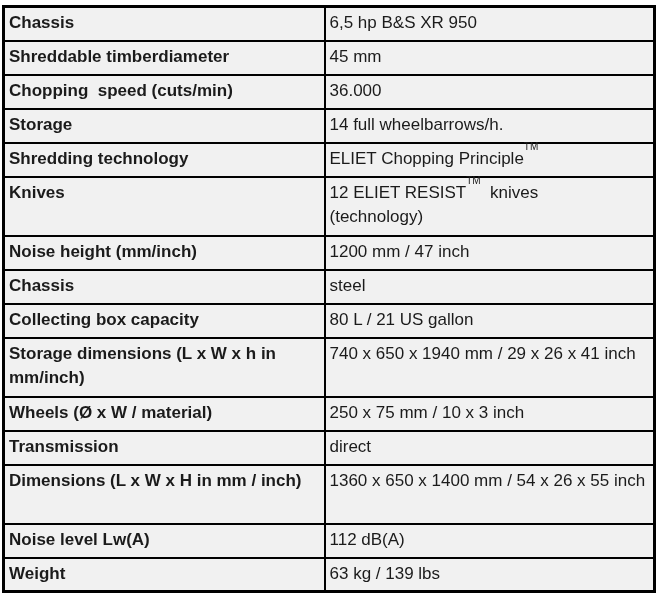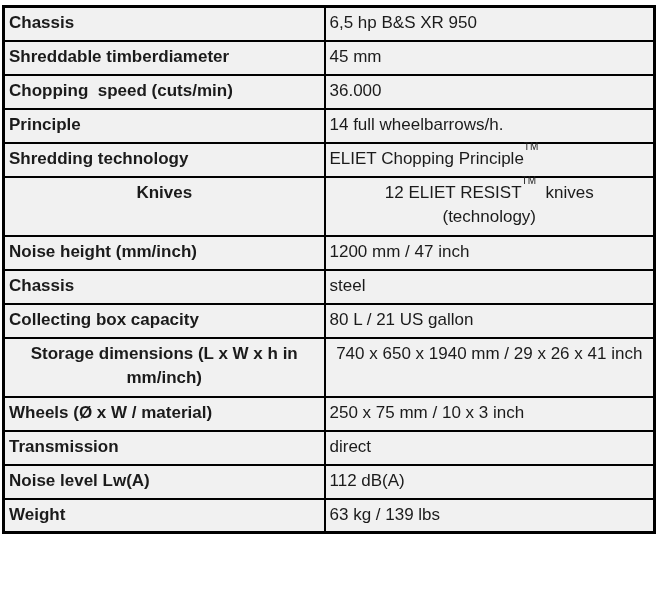--- a/index.html
+++ b/index.html
@@ -33,21 +33,21 @@
     line-height: 24px;
     padding: 3px 4px 2px 4px;
     vertical-align: top;
     white-space: pre-wrap;
     overflow: visible;
   }
   table.spec-table td.label {
     font-weight: 700;
   }
   tr.h1 { height: 34px; }
-  tr.h2 { height: 59px; text-align: center; }
+  tr.h2 { height: 59px; }
   sup.tm {
     font-size: 10px;
     font-weight: 400;
     position: relative;
     top: -7px;
     line-height: 0;
     margin-top: 15px;
   }
 </style>
 </head>
@@ -66,21 +66,21 @@
       </tr>
       <tr class="h1">
         <td class="label"><span>Shreddable timberdiameter</span></td>
         <td class="value"><span>45 mm</span></td>
       </tr>
       <tr class="h1">
         <td class="label"><span>Chopping  speed (cuts/min)</span></td>
         <td class="value"><span>36.000</span></td>
       </tr>
       <tr class="h1">
-        <td class="label"><span>Principle</span></td>
+        <td class="label"><span>Storage</span></td>
         <td class="value"><span>14 full wheelbarrows/h.</span></td>
       </tr>
       <tr class="h1">
         <td class="label"><span>Shredding technology</span></td>
         <td class="value"><span>ELIET Chopping Principle</span><sup class="tm">TM</sup></td>
       </tr>
       <tr class="h2">
         <td class="label"><span>Knives</span></td>
         <td class="value"><span>12 ELIET RESIST</span><sup class="tm">TM</sup><span>  knives</span><div>(technology)</div></td>
       </tr>
@@ -101,20 +101,24 @@
         <td class="value"><span>740 x 650 x 1940 mm / 29 x 26 x 41 inch</span></td>
       </tr>
       <tr class="h1">
         <td class="label"><span>Wheels (Ø x W / material)</span></td>
         <td class="value"><span>250 x 75 mm / 10 x 3 inch</span></td>
       </tr>
       <tr class="h1">
         <td class="label"><span>Transmission</span></td>
         <td class="value"><span>direct</span></td>
       </tr>
+      <tr class="h2">
+        <td class="label"><span>Dimensions (L x W x H in mm / inch)</span></td>
+        <td class="value"><span>1360 x 650 x 1400 mm / 54 x 26 x 55 inch</span></td>
+      </tr>
       <tr class="h1">
         <td class="label"><span>Noise level Lw(A)</span></td>
         <td class="value"><span>112 dB(A)</span></td>
       </tr>
       <tr class="h1">
         <td class="label"><span>Weight</span></td>
         <td class="value"><span>63 kg / 139 lbs</span></td>
       </tr>
     </tbody>
   </table>

